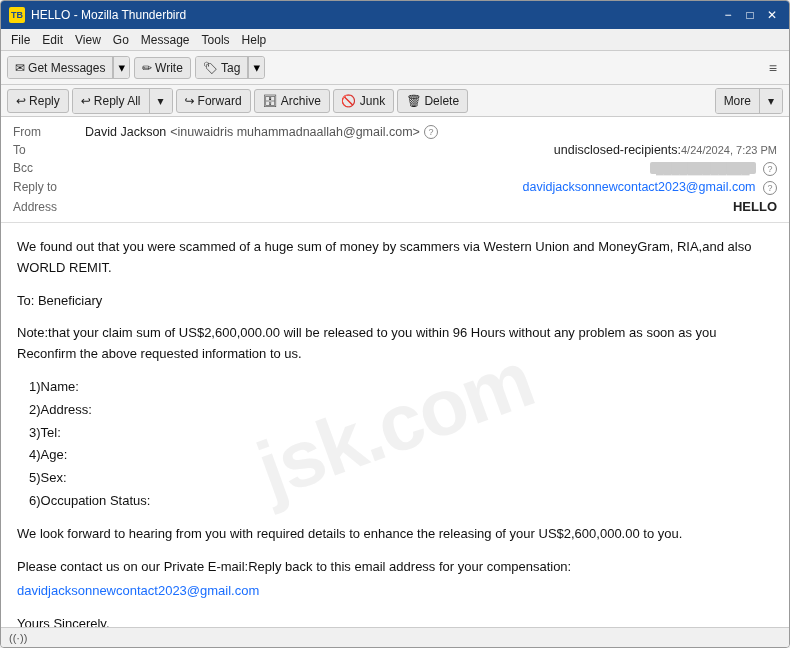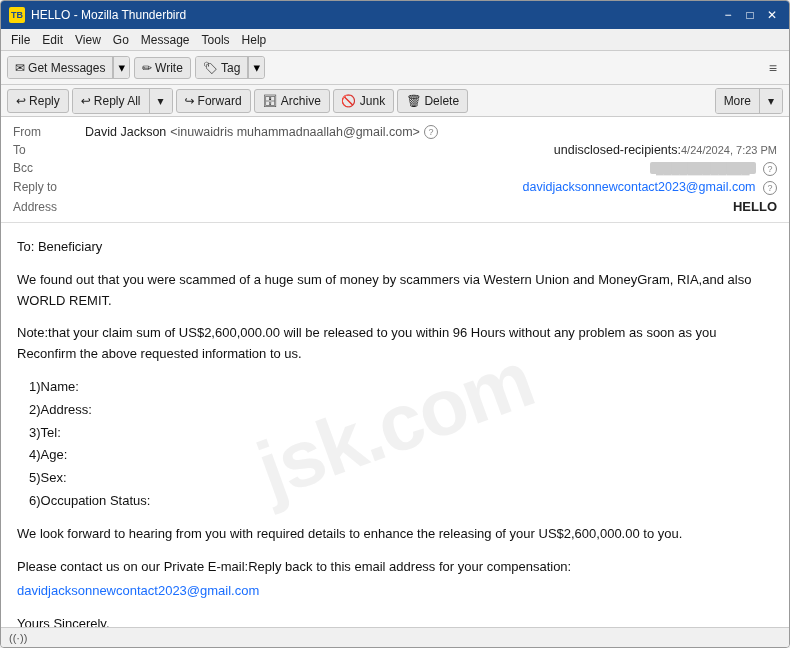--- a/index.html
+++ b/index.html
@@ -409,23 +409,23 @@
     <div class="header-row">
       <span class="header-label">Address</span>
       <span class="header-value subject-value">HELLO</span>
     </div>
   </div>
 
   <div class="email-body">
     <div class="watermark">jsk.com</div>
 
     <div class="email-content">
+      <p class="para">We found out that you were scammed of a huge sum of money by scammers via Western Union and MoneyGram, RIA,and also WORLD REMIT.</p>
+
       <p class="para">To: Beneficiary</p>
-
-      <p class="para">We found out that you were scammed of a huge sum of money by scammers via Western Union and MoneyGram, RIA,and also WORLD REMIT.</p>
 
       <p class="para">Note:that your claim sum of US$2,600,000.00 will be released to you within 96 Hours without any problem as soon as you Reconfirm the above requested information to us.</p>
 
       <div class="para">
         <div class="list-item">1)Name:</div>
         <div class="list-item">2)Address:</div>
         <div class="list-item">3)Tel:</div>
         <div class="list-item">4)Age:</div>
         <div class="list-item">5)Sex:</div>
         <div class="list-item">6)Occupation Status:</div>

